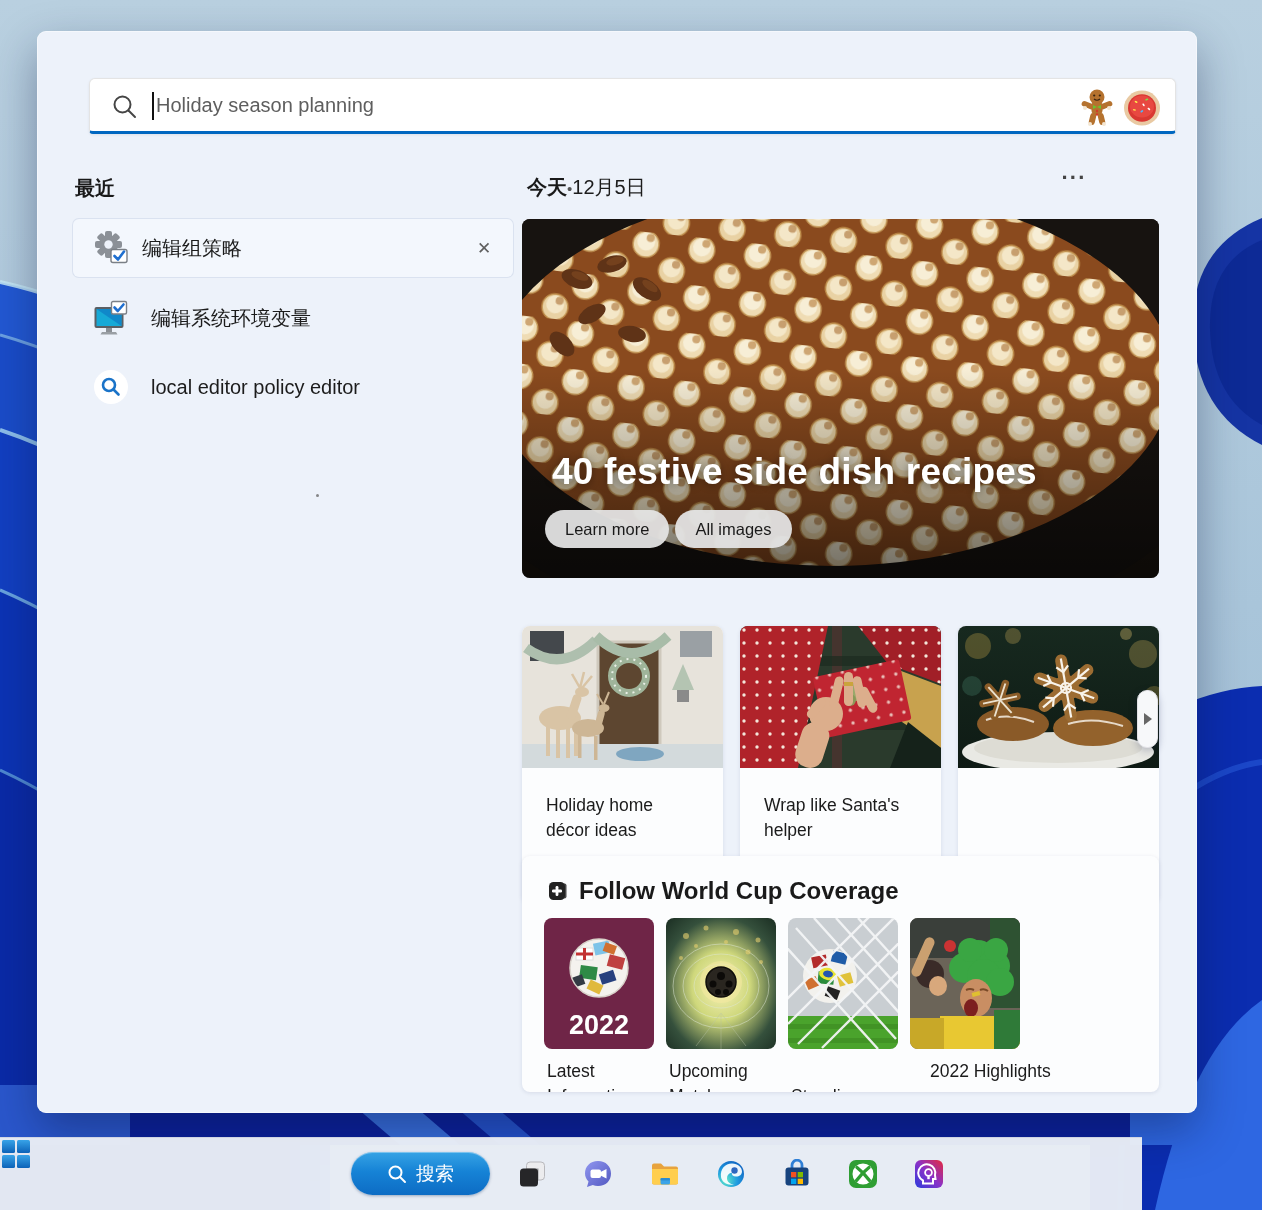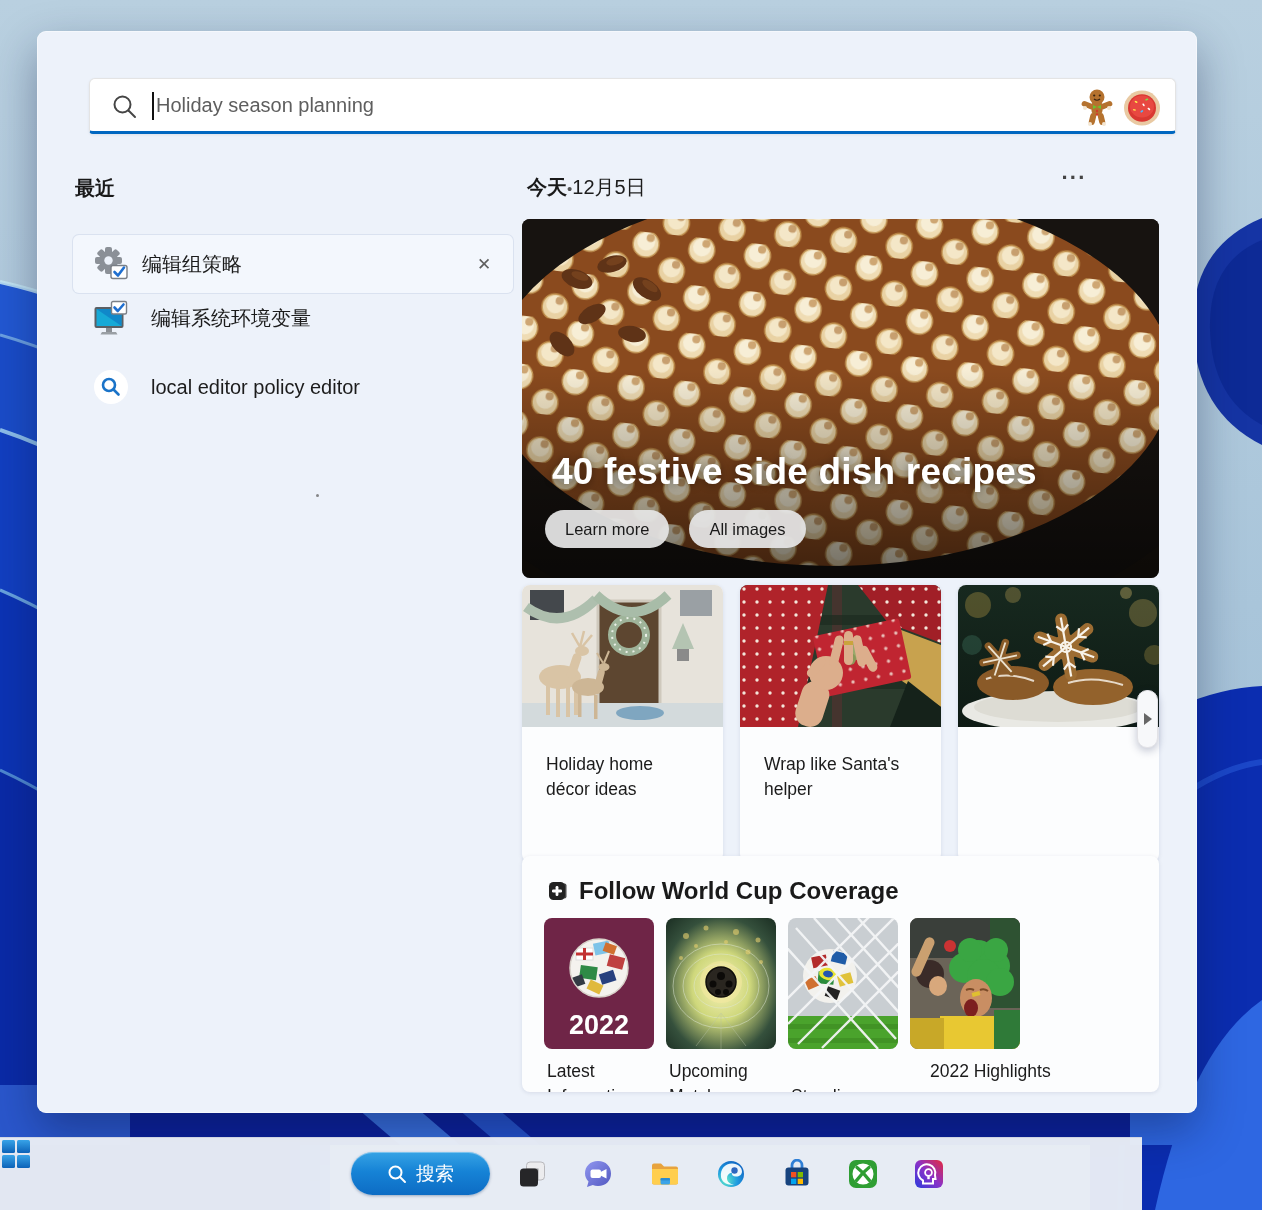--- a/index.html
+++ b/index.html
@@ -52,26 +52,26 @@
   .feed-sep { font-size:15px; color:#555; }
   .feed-date { font-size:20px; color:#1c1c1c; }
   .more-btn { position:absolute; left:1014px; top:134px; width:46px; height:30px; text-align:center;
     font-size:22px; font-weight:700; color:#444; letter-spacing:1px; cursor:pointer; line-height:26px; }
 
   
   .hero { position:absolute; left:485px; top:188px; width:637px; height:359px; border-radius:8px; overflow:hidden; }
   .hero svg.bg { position:absolute; inset:0; }
   .hero-title { position:absolute; left:30px; top:232px; font-size:37px; font-weight:600; color:#fff;
     text-shadow:0 1px 8px rgba(0,0,0,.4); letter-spacing:.2px; }
-  .hero-btns { position:absolute; left:23px; top:291px; display:flex; gap:20px; }
+  .hero-btns { position:absolute; left:23px; top:291px; display:flex; gap:6px; }
   .hero-btns button { height:38px; padding:0 20px; border:none; border-radius:19px; cursor:pointer;
     background:rgba(228,228,228,.94); font-size:16.5px; color:#1a1a1a; font-family:"Liberation Sans",sans-serif; }
 
   
-  .card { position:absolute; top:554px; width:201px; height:277px; background:#fcfdfe; border-radius:8px;
+  .card { position:absolute; top:595px; width:201px; height:277px; background:#fcfdfe; border-radius:8px;
     overflow:hidden; box-shadow:0 1px 4px rgba(20,30,80,.10); cursor:pointer; }
   .c1 { left:485px; } .c2 { left:703px; } .c3 { left:921px; }
   .card-img { width:201px; height:142px; overflow:hidden; }
   .card-title { padding:25px 22px 0 24px; font-size:17.5px; line-height:25px; color:#1b1b1b; }
 
   .next-btn { position:absolute; left:1100px; top:659px; width:21px; height:58px; border-radius:10px;
     background:#f7f8fa; border:1px solid #e2e2e6; box-shadow:0 3px 8px rgba(20,30,80,.25);
     display:flex; align-items:center; justify-content:center; cursor:pointer; }
 
   
@@ -158,21 +158,21 @@
       <rect x="23" y="10" width="3" height="1.6" rx=".8" fill="#7ee04a" transform="rotate(-20 24 10)"></rect>
       <rect x="26" y="19" width="3" height="1.6" rx=".8" fill="#ffffff" transform="rotate(40 27 19)"></rect>
       <rect x="18" y="22" width="3" height="1.6" rx=".8" fill="#4ab7ff" transform="rotate(-35 19 22)"></rect>
       <rect x="11" y="20" width="3" height="1.6" rx=".8" fill="#ffd24a" transform="rotate(10 12 20)"></rect>
       <rect x="21" y="15" width="3" height="1.6" rx=".8" fill="#ffffff" transform="rotate(60 22 15)"></rect>
     </svg>
   </div>
 
   <div class="recent-header">最近</div>
 
-  <div class="recent-row active" style="top:204px;gap:13px;">
+  <div class="recent-row active" style="top:188px;gap:13px;">
     <svg width="36" height="36" viewBox="0 0 36 36">
       <g fill="#8b9097">
         <rect x="12" y="1" width="7" height="27" rx="2"></rect>
         <rect x="12" y="1" width="7" height="27" rx="2" transform="rotate(45 15.5 14.5)"></rect>
         <rect x="12" y="1" width="7" height="27" rx="2" transform="rotate(90 15.5 14.5)"></rect>
         <rect x="12" y="1" width="7" height="27" rx="2" transform="rotate(135 15.5 14.5)"></rect>
         <circle cx="15.5" cy="14.5" r="9"></circle>
       </g>
       <circle cx="15.5" cy="14.5" r="4.2" fill="#edf2fa"></circle>
       <rect x="18" y="19.5" width="16" height="13" rx="2" fill="#fff" stroke="#7a7f86" stroke-width="1.4"></rect>

